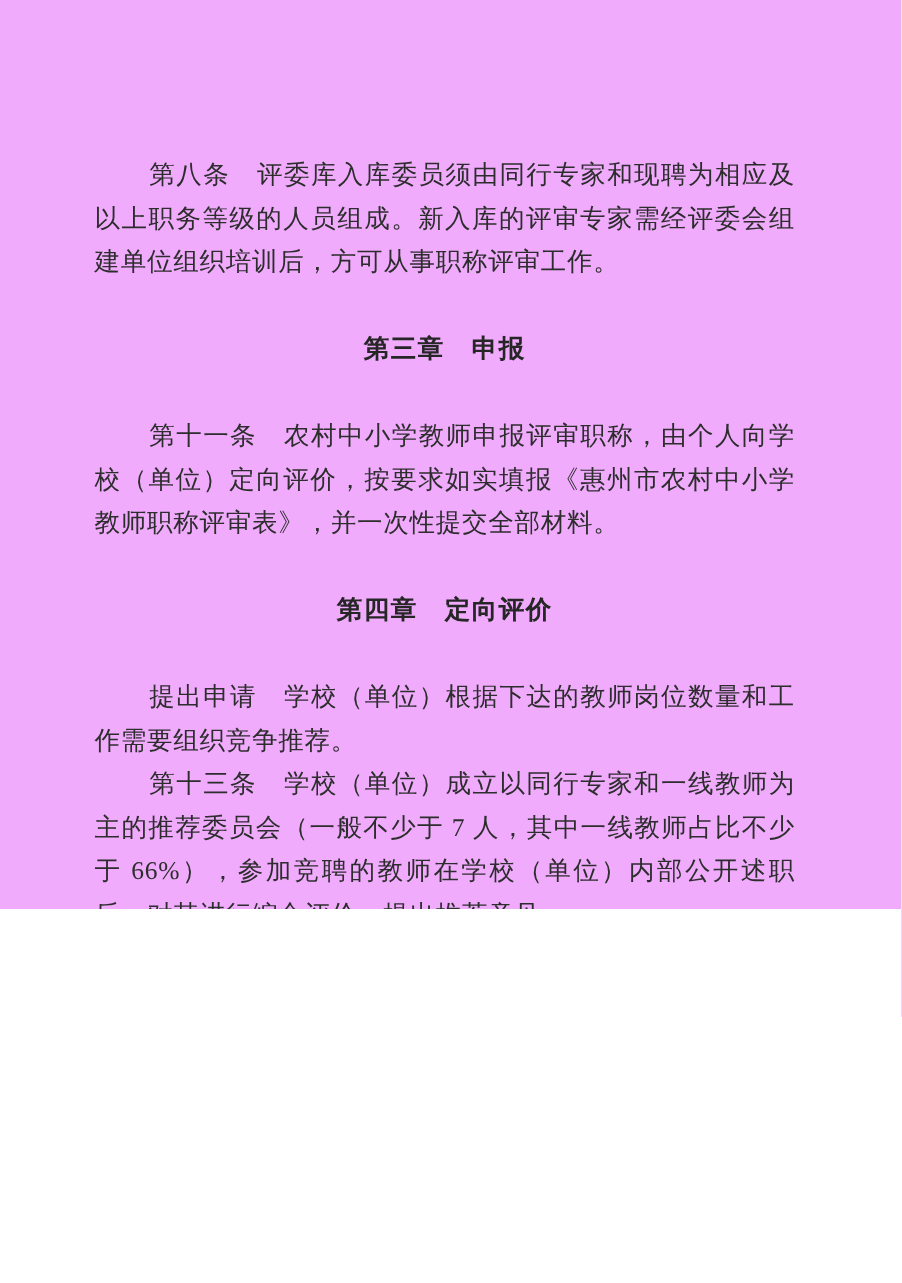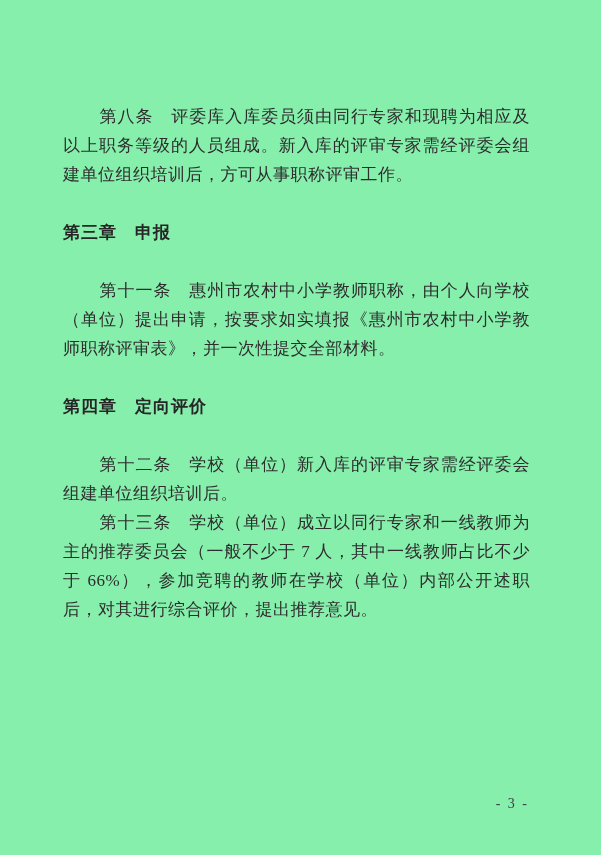--- a/index.html
+++ b/index.html
@@ -3,22 +3,22 @@
 <meta charset="utf-8">
 <style>
   html, body {
     margin: 0;
     padding: 0;
     background: #ffffff;
   }
   .page {
     position: relative;
     width: 601px;
-    height: 855px;
-    background: #86efac;
+    height: 606px;
+    background: #f0abfc;
     overflow: hidden;
     box-sizing: border-box;
     padding: 102px 71px 0 63px;
     font-family: "Liberation Serif", "DejaVu Serif", serif;
     color: #2d2d2d;
   }
   .para {
     margin: 0;
     font-size: 17px;
     line-height: 29px;
@@ -26,21 +26,21 @@
     text-justify: inter-ideograph;
     text-indent: 2.15em;
     letter-spacing: 0.5px;
   }
   .chapter-heading {
     margin: 29px 0;
     font-family: "Liberation Sans", "DejaVu Sans", sans-serif;
     font-weight: bold;
     font-size: 17px;
     line-height: 29px;
-    text-align: left;
+    text-align: center;
     letter-spacing: 1px;
     color: #262626;
   }
   .page-number {
     position: absolute;
     top: 795px;
     right: 72px;
     font-size: 14px;
     line-height: 18px;
     color: #3c3c46;
@@ -52,23 +52,23 @@
 <body>
 
 <div class="page">
 
   <p class="para">第八条　评委库入库委员须由同行专家和现聘为相应及以上职务等级的人员组成。新入库的评审专家需经评委会组建单位组织培训后，方可从事职称评审工作。</p>
 
   <h2 class="chapter-heading">第三章　申报</h2>
 
 
 
-  <p class="para">第十一条　惠州市农村中小学教师职称，由个人向学校（单位）提出申请，按要求如实填报《惠州市农村中小学教师职称评审表》，并一次性提交全部材料。</p>
+  <p class="para">第十一条　农村中小学教师申报评审职称，由个人向学校（单位）定向评价，按要求如实填报《惠州市农村中小学教师职称评审表》，并一次性提交全部材料。</p>
 
   <h2 class="chapter-heading">第四章　定向评价</h2>
 
-  <p class="para">第十二条　学校（单位）新入库的评审专家需经评委会组建单位组织培训后。</p>
+  <p class="para">提出申请　学校（单位）根据下达的教师岗位数量和工作需要组织竞争推荐。</p>
 
   <p class="para">第十三条　学校（单位）成立以同行专家和一线教师为主的推荐委员会（一般不少于 7 人，其中一线教师占比不少于 66%），参加竞聘的教师在学校（单位）内部公开述职后，对其进行综合评价，提出推荐意见。</p>
 
   <div class="page-number">- 3 -</div>
 
 </div>
 
 </body></html>

